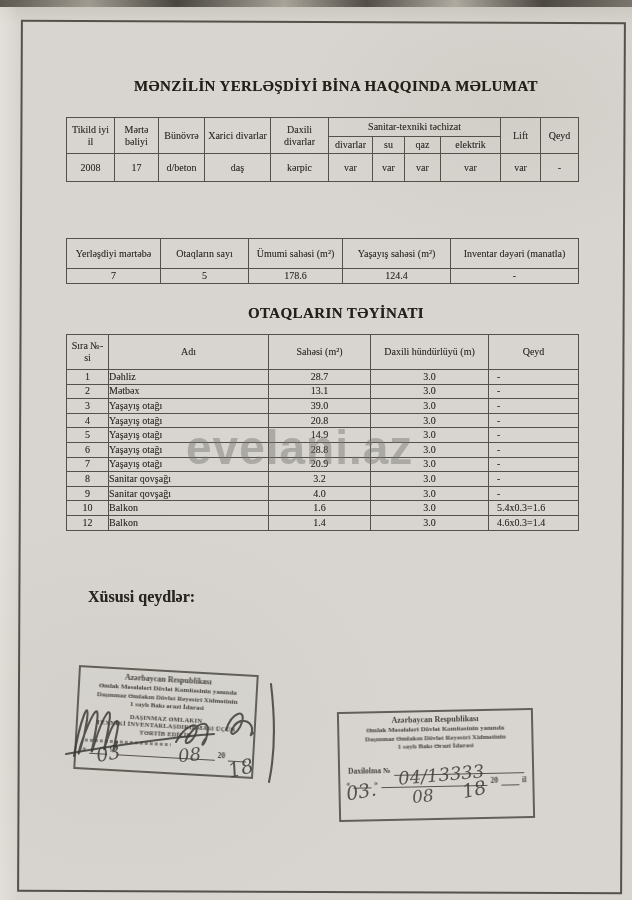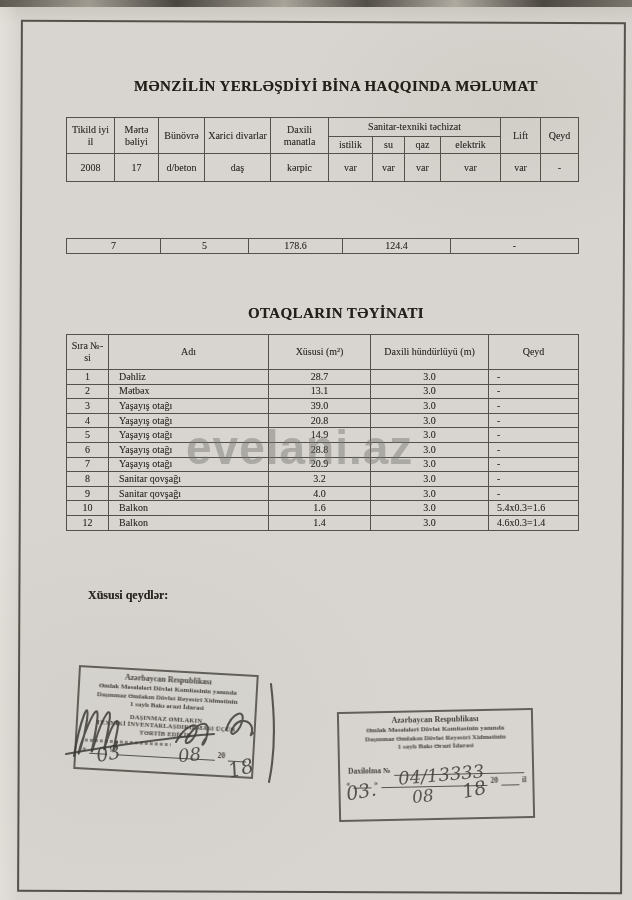--- a/index.html
+++ b/index.html
@@ -39,25 +39,25 @@
   }
   table{
     position:absolute;border-collapse:collapse;table-layout:fixed;
     font-size:10px;color:#2e2c28;background:transparent;
   }
   th,td{
     border:1px solid #54514a;font-weight:normal;
     text-align:center;vertical-align:middle;padding:1px 2px;
     line-height:12px;text-shadow:0 0 .4px rgba(46,44,40,.4);
   }
-  .c-name{text-align:left;padding-left:10px;}
+  .c-name{text-align:left;padding-left:0;}
   .c-note{text-align:left;padding-left:8px;}
   .r3row td{height:13.6px;padding-top:0;padding-bottom:0;}
   .notes-label{
-    position:absolute;font-weight:bold;font-size:12px;color:#27251f;
+    position:absolute;font-weight:bold;font-size:16px;color:#27251f;
     text-shadow:0 0 .4px rgba(40,38,32,.5);
   }
   .watermark{
     position:absolute;left:186px;top:420px;z-index:5;
     font-family:"Liberation Sans", sans-serif;font-weight:bold;
     font-size:46px;letter-spacing:1px;color:rgba(118,115,110,.45);
     transform:scaleY(1.04);
     pointer-events:none;
   }
   .stamp{
@@ -118,27 +118,27 @@
         <col style="width:60px">
       <col style="width:40px">
         <col style="width:38px">
     </colgroup>
     <tbody>
         <tr style="height:19px;">
       <th rowspan="2">Tikild iyi il</th>
       <th rowspan="2">Mərtə bəliyi</th>
       <th rowspan="2">Bünövrə</th>
       <th rowspan="2">Xarici divarlar</th>
-      <th rowspan="2">Daxili manatla</th>
+      <th rowspan="2">Daxili divarlar</th>
       <th colspan="4">Sanitar-texniki təchizat</th>
       <th rowspan="2">Lift</th>
       <th rowspan="2">Qeyd</th>
     </tr>
     <tr style="height:17px;">
-      <th>istilik</th>
+      <th>divarlar</th>
       <th>su</th>
       <th>qaz</th>
       <th>elektrik</th>
     </tr>
     <tr style="height:28px;margin-left:31px;">
       <td>2008</td>
       <td>17</td>
       <td>d/beton</td>
       <td>daş</td>
       <td>kərpic</td>
@@ -155,20 +155,27 @@
 
   <table style="left:66px;top:238px;width:512px;">
     <colgroup>
       <col style="width:94px">
         <col style="width:88px">
         <col style="width:94px">
       <col style="width:108px">
         <col style="width:128px">
     </colgroup>
     <tbody>
+        <tr style="height:30px;">
+      <th>Yerləşdiyi mərtəbə</th>
+      <th>Otaqların sayı</th>
+      <th>Ümumi sahəsi (m²)</th>
+      <th>Yaşayış sahəsi (m²)</th>
+      <th>Inventar dəyəri (manatla)</th>
+    </tr>
     <tr style="height:15px;">
       <td>7</td>
       <td>5</td>
       <td>178.6</td>
       <td>124.4</td>
       <td>-</td>
     </tr>
   </tbody>
     </table>
 
@@ -179,21 +186,21 @@
       <col style="width:42px">
         <col style="width:160px">
         <col style="width:102px">
       <col style="width:118px">
         <col style="width:90px">
     </colgroup>
     <thead>
       <tr style="height:35px;">
         <th>Sıra №-si</th>
         <th>Adı</th>
-        <th>Xüsusi (m²)</th>
+        <th>Sahəsi (m²)</th>
         <th>Daxili hündürlüyü (m)</th>
         <th>Qeyd</th>
       </tr>
     </thead>
     <tbody>
     <tr class="r3row">
       <td>1</td>
       <td class="c-name">Dəhliz</td>
       <td>28.7</td>
       <td>3.0</td>

